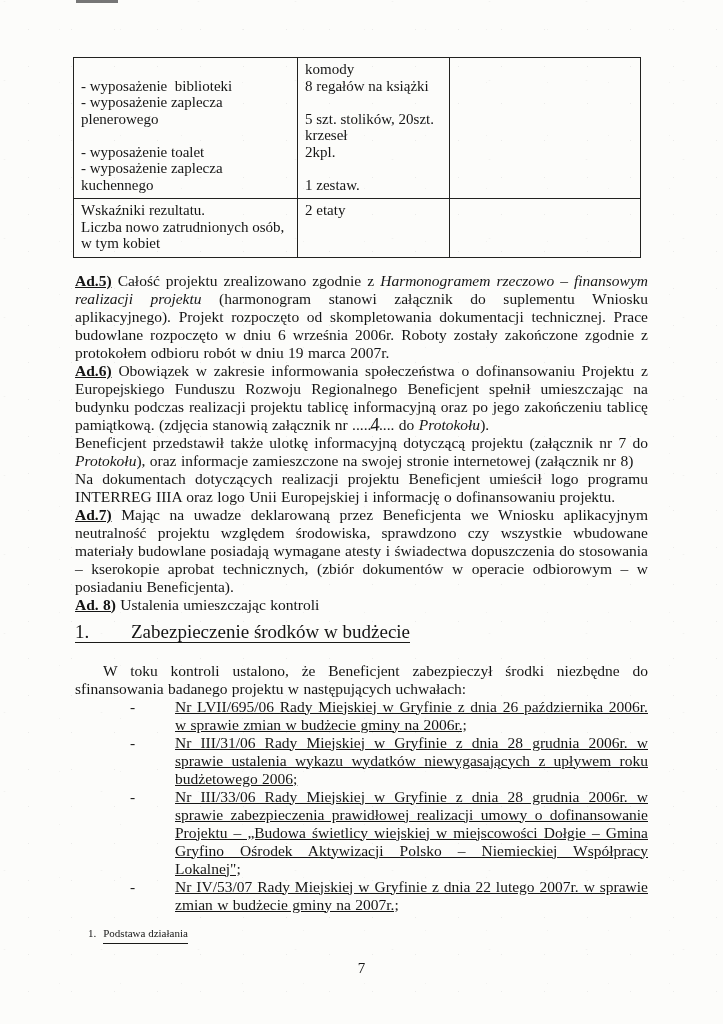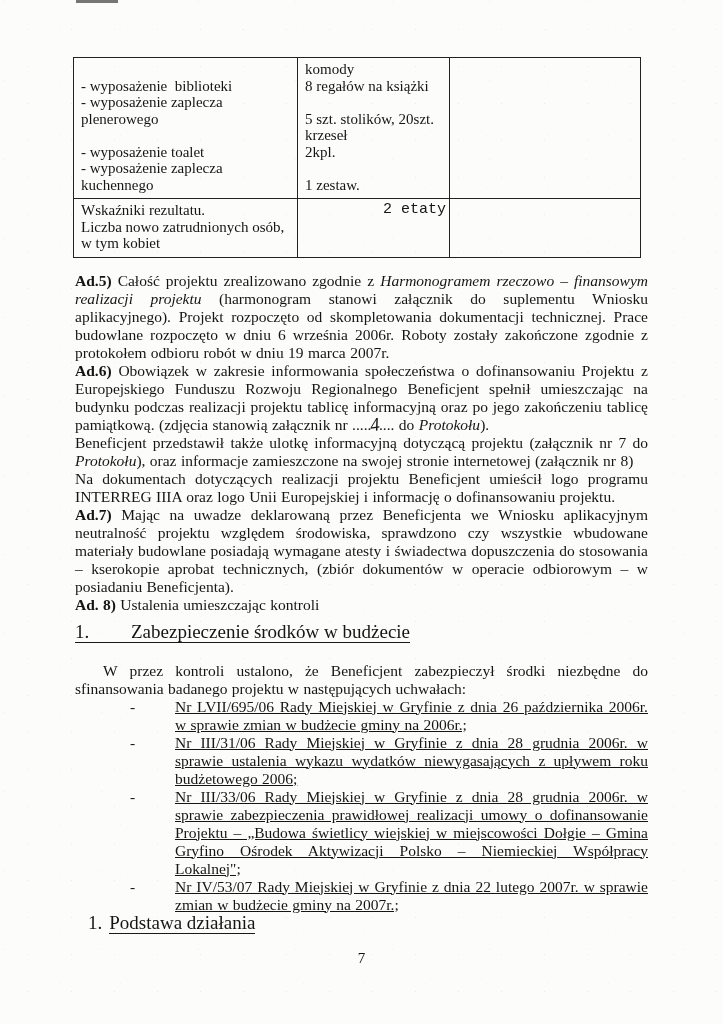--- a/index.html
+++ b/index.html
@@ -45,36 +45,35 @@
     margin-bottom: 14px;
   }
   table.doc td {
     border: 1.6px solid #222220;
     vertical-align: top;
     padding: 3px 3px 5px 7px;
     white-space: pre;
     overflow: hidden;
   }
   td.cell-center-mid {
-    text-align: right;
+    text-align: left;
     vertical-align: middle;
     white-space: normal;
-    font-family: Liberation Mono, monospace;
   }
   p.para {
     margin: 0;
     font-size: 15.5px;
     line-height: 18px;
     text-align: justify;
     word-spacing: 0.5px;
   }
   .mt-ad6 { margin-top: 26px; }
   .mt-ad7 { margin-top: 16px; }
   .mt-ad8 { margin-top: 14px; }
-  .sg-b { font-weight: bold; }
+  .sg-b { font-weight: bold; text-decoration: underline; }
   .sg-i { font-style: italic; }
   .sg-hw {
     display: inline-block;
     font-style: italic;
     font-size: 19px;
     line-height: 10px;
     transform: rotate(-8deg);
     position: relative;
     top: 1px;
     margin: 0 -1px;
@@ -108,22 +107,23 @@
   .uch-item .dash {
     flex: 0 0 45px;
   }
   .uch-item .itext {
     flex: 1;
     text-align: justify;
     word-spacing: 0.5px;
     text-decoration: underline;
   }
   .sec2 {
+    margin-top: 10px;
     margin-left: 13px;
-    font-size: 19px;
+    font-size: 11px;
     line-height: 18px;
   }
   .sec2-num { margin-right: 7px; }
   .sec2-title {
     display: inline-block;
     border-bottom: 1.3px solid #1a1a18;
     padding-bottom: 1px;
   }
   .page-number {
     margin-top: 16px;
@@ -166,21 +166,21 @@
     <p class="para"><span>Na dokumentach dotyczących realizacji projektu Beneficjent umieścił logo programu INTERREG IIIA oraz logo Unii Europejskiej i informację o dofinansowaniu projektu.</span></p>
 
     <p class="para mt-ad7"><span class="sg-b">Ad.7)</span><span> Mając na uwadze deklarowaną przez Beneficjenta we Wniosku aplikacyjnym neutralność projektu względem środowiska, sprawdzono czy wszystkie wbudowane materiały budowlane posiadają wymagane atesty i świadectwa dopuszczenia do stosowania – kserokopie aprobat technicznych, (zbiór dokumentów w operacie odbiorowym – w posiadaniu Beneficjenta).</span></p>
 
     <p class="para mt-ad8"><span class="sg-b">Ad. 8)</span><span> Ustalenia umieszczając kontroli</span></p>
 
     <div class="sec-heading">
       <span class="u-wrap"><span class="sec-num">1.</span><span class="sec-title">Zabezpieczenie środków w budżecie</span></span>
     </div>
 
-    <p class="para intro">W przez kontroli ustalono, że Beneficjent zabezpieczył środki niezbędne do sfinansowania badanego projektu w następujących uchwałach:</p>
+    <p class="para intro">W toku kontroli ustalono, że Beneficjent zabezpieczył środki niezbędne do sfinansowania badanego projektu w następujących uchwałach:</p>
 
     <div class="uch-list">
       <div class="uch-item">
         <span class="dash">-</span>
         <span class="itext">Nr LVII/695/06 Rady Miejskiej w Gryfinie z dnia 26 października 2006r. w sprawie zmian w budżecie gminy na 2006r.;</span>
       </div>
       <div class="uch-item">
         <span class="dash">-</span>
         <span class="itext">Nr III/31/06 Rady Miejskiej w Gryfinie z dnia 28 grudnia 2006r. w sprawie ustalenia wykazu wydatków niewygasających z upływem roku budżetowego 2006;</span>
       </div>

